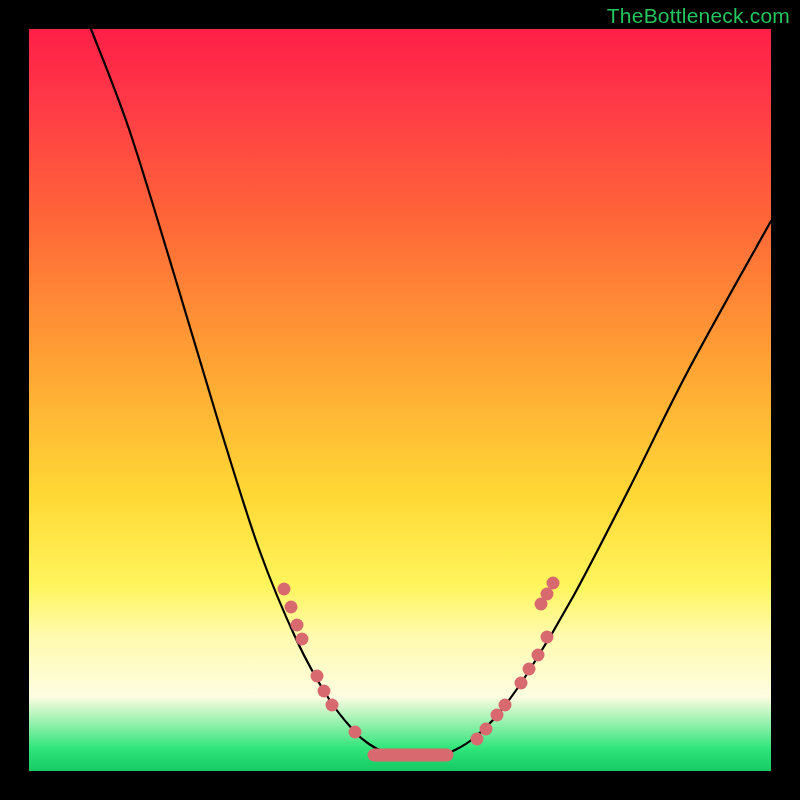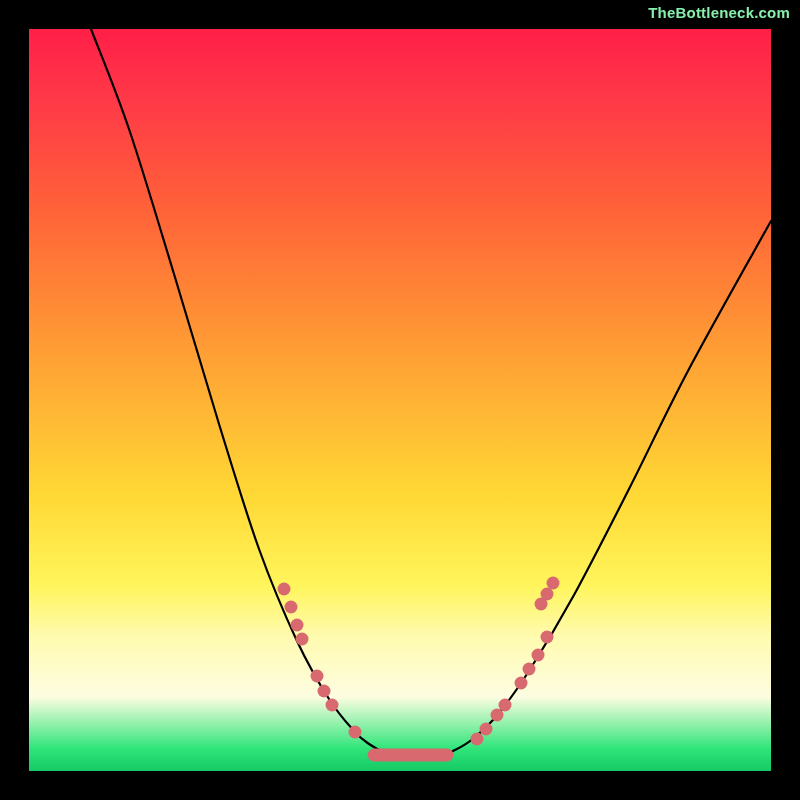--- a/index.html
+++ b/index.html
@@ -26,23 +26,23 @@
       #fff55c 75%,
       #fffbb0 82%,
       #fdfde1 90%,
       #2fe57a 97%,
       #16c964 100%);
   }
   .watermark {
     position: absolute;
     right: 10px;
     top: 4px;
-    font-size: 15px;
-    font-weight: 700;
-    color: #86efac;
+    font-size: 21px;
+    font-weight: 400;
+    color: #22c55e;
     letter-spacing: 0.2px;
   }
   svg.plot {
     position: absolute;
     left: 29px;
     top: 29px;
     width: 742px;
     height: 742px;
     overflow: visible;
   }

